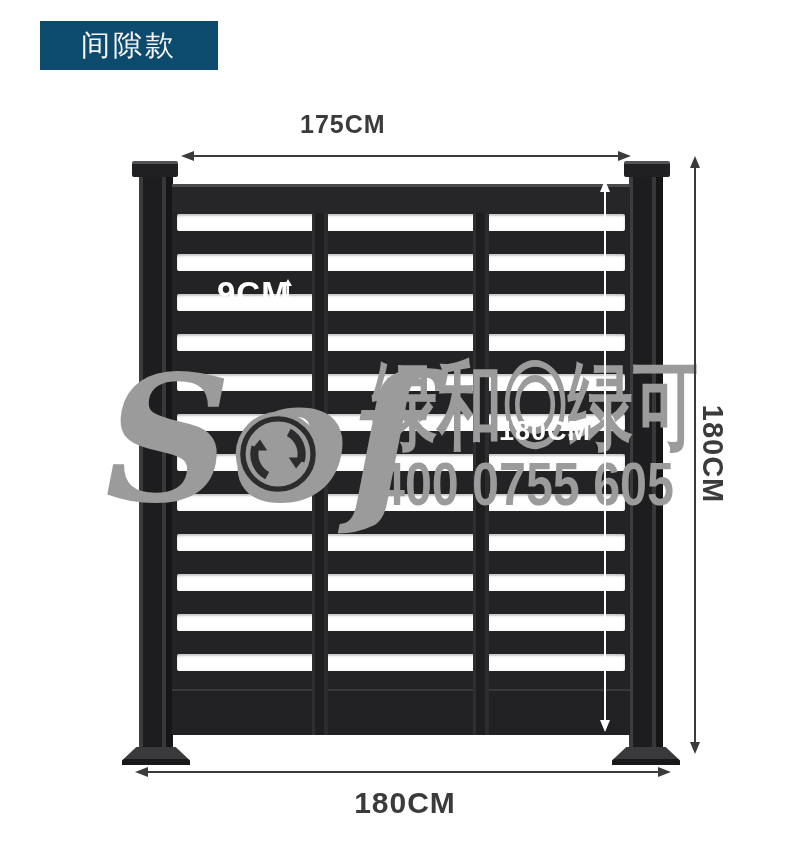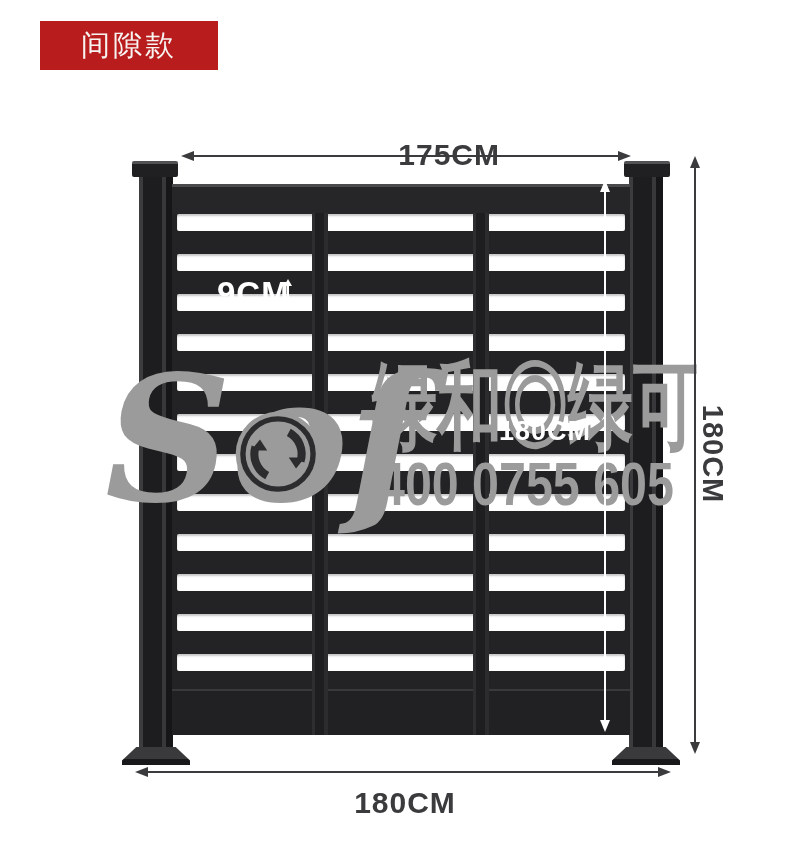--- a/index.html
+++ b/index.html
@@ -2,21 +2,21 @@
 <html><head>
 <meta charset="utf-8">
 <style>
   * { margin:0; padding:0; box-sizing:border-box; }
   html,body { background:#ffffff; }
   body { font-family:"Liberation Sans", sans-serif; }
   .canvas { position:relative; width:800px; height:850px; background:#ffffff; overflow:hidden; }
 
   
   .badge { position:absolute; left:40px; top:21px; width:178px; height:49px;
-           background:#b91c1c; color:#f6f3f0; font-size:29px; letter-spacing:3px;
+           background:#0c4a6e; color:#f6f3f0; font-size:29px; letter-spacing:3px;
            display:flex; align-items:center; justify-content:center; z-index:10; }
 
   
   .post { position:absolute; top:176px; width:34px; height:579px; z-index:1;
           background:linear-gradient(90deg,#3c3c3e 0 4px,#1d1d1f 4px 23px,#38383a 23px 27px,#161618 27px); }
   .post.left  { left:139px; }
   .post.right { left:629px; }
   .cap { position:absolute; top:161px; width:46px; height:16px; background:#202022;
          border-top:3px solid #525254; border-radius:2px; z-index:2; }
   .cap.left  { left:132px; }
@@ -48,21 +48,21 @@
   .a-right { border-width:5px 0 5px 13px;  border-left-color:#3b3b3d; }
   .a-up    { border-width:0 5px 12px 5px;  border-bottom-color:#3b3b3d; }
   .a-down  { border-width:12px 5px 0 5px;  border-top-color:#3b3b3d; }
   .a-up.w    { border-bottom-color:#ffffff; }
   .a-down.w  { border-top-color:#ffffff; }
   .a-up.sm   { border-width:0 4px 7px 4px; }
   .a-down.sm { border-width:7px 4px 0 4px; }
 
   .dim-label { position:absolute; font-weight:600; color:#3b3b3d; z-index:7;
                letter-spacing:1px; white-space:nowrap; }
-  .lbl-top    { left:300px; top:110px;  width:200px; text-align:right; font-size:30px;margin-top:28px; }
+  .lbl-top    { left:300px; top:110px;  width:200px; text-align:left; font-size:25px; }
   .lbl-bottom { left:305px; top:786px;  width:200px; text-align:center; font-size:30px; }
   .lbl-right  { left:663px; top:438px;  width:100px; height:32px; text-align:center;
                 font-size:29px; transform:rotate(90deg); }
   .lbl-inner  { left:499px; top:416px;  font-size:27px; color:#ffffff; }
   .lbl-slat   { left:217px; top:275px;  font-size:33px; color:#ffffff; }
 
   
   .wm { position:absolute; color:#9b9b9b; z-index:5; white-space:nowrap; }
   .wm-brand { left:105px; top:352px; font-size:175px; line-height:1;
               font-family:"DejaVu Serif", serif; font-style:italic; font-weight:bold; }

